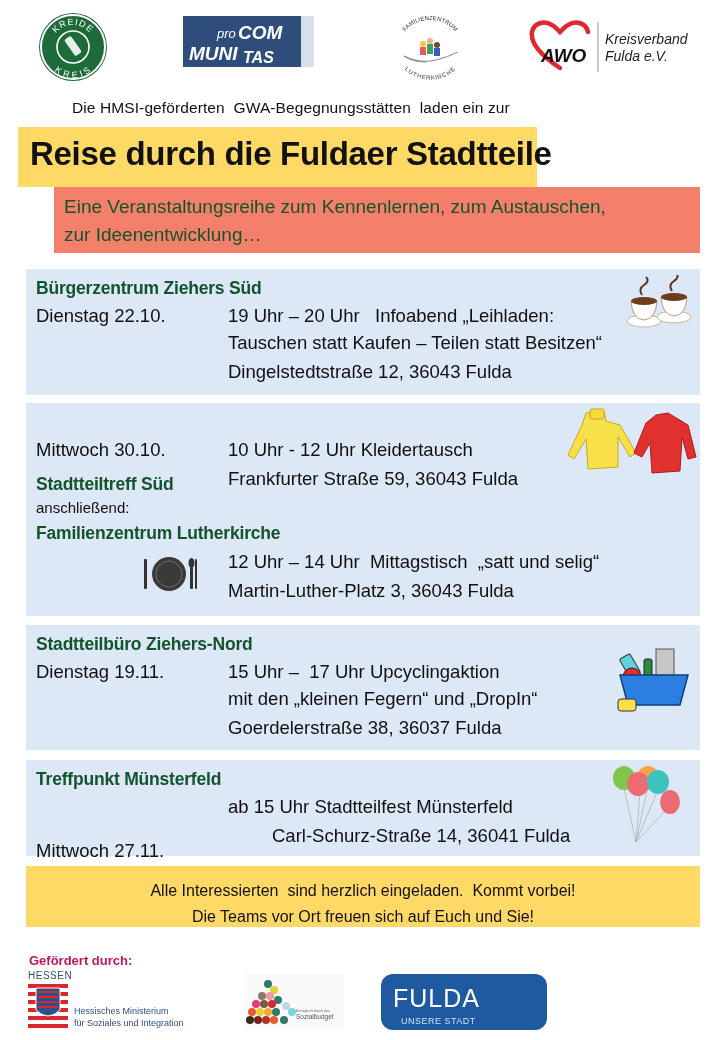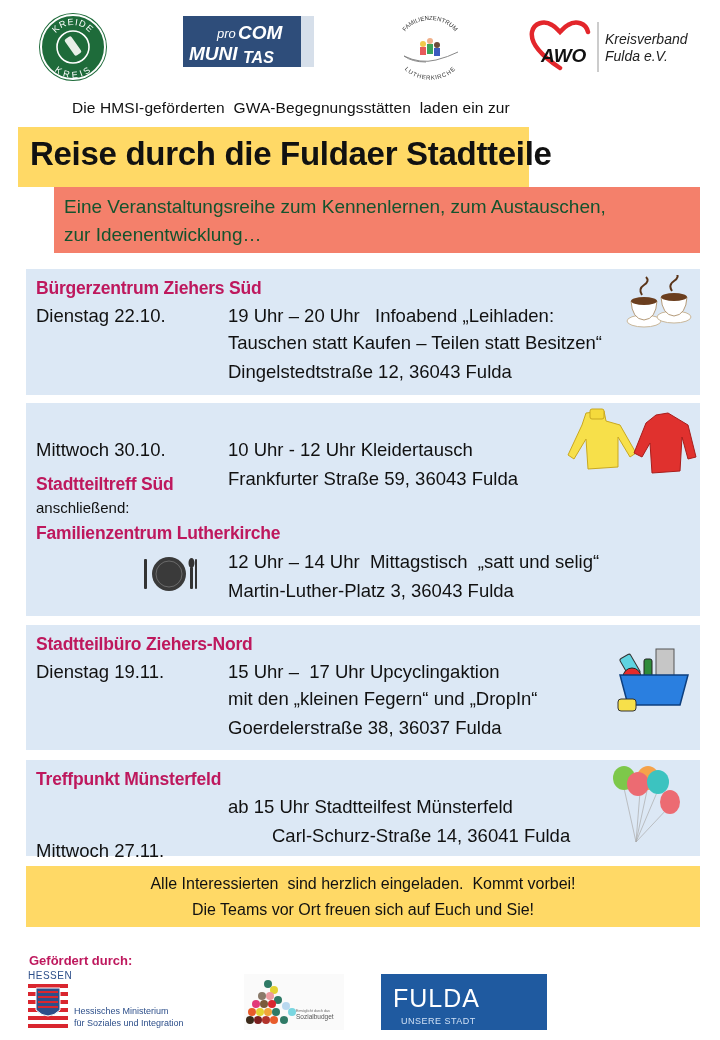--- a/index.html
+++ b/index.html
@@ -21,47 +21,47 @@
 
   .logo-familien { left:390px; top:12px; width:80px; height:70px; }
   .logo-familien svg { width:100%; height:100%; }
 
   .logo-awo { left:528px; top:18px; width:170px; height:56px; }
   .logo-awo svg { width:100%; height:100%; }
 
   .intro-line { left:72px; top:99px; font-size:15.5px; color:#111; white-space:pre; letter-spacing:0.1px; }
 
   
-  .title-bar { left:18px; top:127px; width:511px; height:60px; background:#ffd966; }
+  .title-bar { left:18px; top:127px; width:511px; height:60px; background:#ffd966;padding-left:8px; }
   .title-text { position:absolute; left:12px; top:8px; font-size:33px; font-weight:bold; color:#111; letter-spacing:-0.3px; white-space:nowrap; }
 
   .subtitle-bar { left:54px; top:187px; width:646px; height:66px; background:#f4806b; }
   .subtitle-text { position:absolute; left:10px; top:6px; font-size:19px; line-height:28px; color:#14532d; }
 
   
   .event-box { left:26px; width:674px; background:#dce8f5; }
-  .ev-venue { position:absolute; left:10px; font-size:17.5px; font-weight:bold; color:#be185d; white-space:nowrap; letter-spacing:-0.2px; }
+  .ev-venue { position:absolute; left:10px; font-size:17.5px; font-weight:bold; color:#14532d; white-space:nowrap; letter-spacing:-0.2px; }
   .ev-date { position:absolute; left:10px; font-size:18.5px; color:#111; white-space:nowrap; }
   .ev-line { position:absolute; left:202px; font-size:18.5px; color:#111; white-space:pre; }
   .ev-small { position:absolute; left:10px; font-size:15px; color:#111; white-space:nowrap; }
   .ev-img { position:absolute; }
   .ev-img svg { width:100%; height:100%; }
 
   
   .invite-bar { left:26px; top:866px; width:674px; height:61px; background:#ffd966; text-align:center; }
   .invite-line { font-size:16px; line-height:26px; color:#111; white-space:pre; }
-  .invite-bar .l1 { padding-top:5px;text-align:center; }
+  .invite-bar .l1 { padding-top:12px;text-align:center; }
 
   .funded-label { left:29px; top:953px; font-size:13px; font-weight:bold; color:#be185d; }
 
   .logo-hessen { left:28px; top:970px; width:170px; height:62px; }
   .logo-hessen svg { width:100%; height:100%; }
   .logo-sozial { left:244px; top:974px; width:100px; height:56px; background:#fafafa; }
   .logo-sozial svg { width:100%; height:100%; }
-  .logo-fulda { left:381px; top:974px; width:166px; height:56px; background:#1f5aa0; }
+  .logo-fulda { left:381px; top:974px; width:166px; height:56px; background:#1f5aa0;border-radius:12px; }
   .logo-fulda svg { width:100%; height:100%; }
 </style>
 </head>
 <body>
 
 <div class="abs logo-kreide">
   <svg viewBox="0 0 62 62">
     <circle cx="31" cy="31" r="16" fill="none" stroke="#fff" stroke-width="1.6"></circle>
     <path id="arcTop" d="M9,31 A22,22 0 0 1 53,31" fill="none"></path>
     <path id="arcBot" d="M11,35 A20,20 0 0 0 51,35" fill="none"></path>

